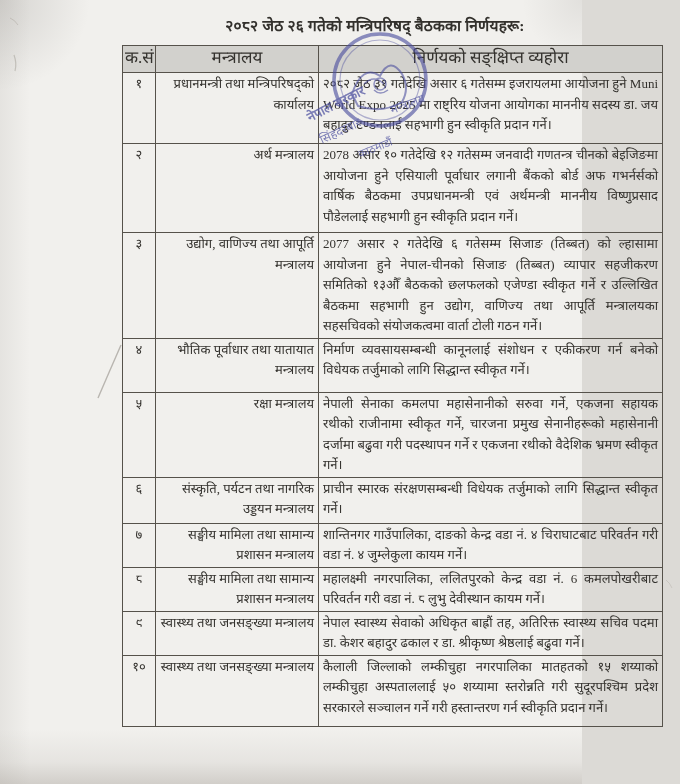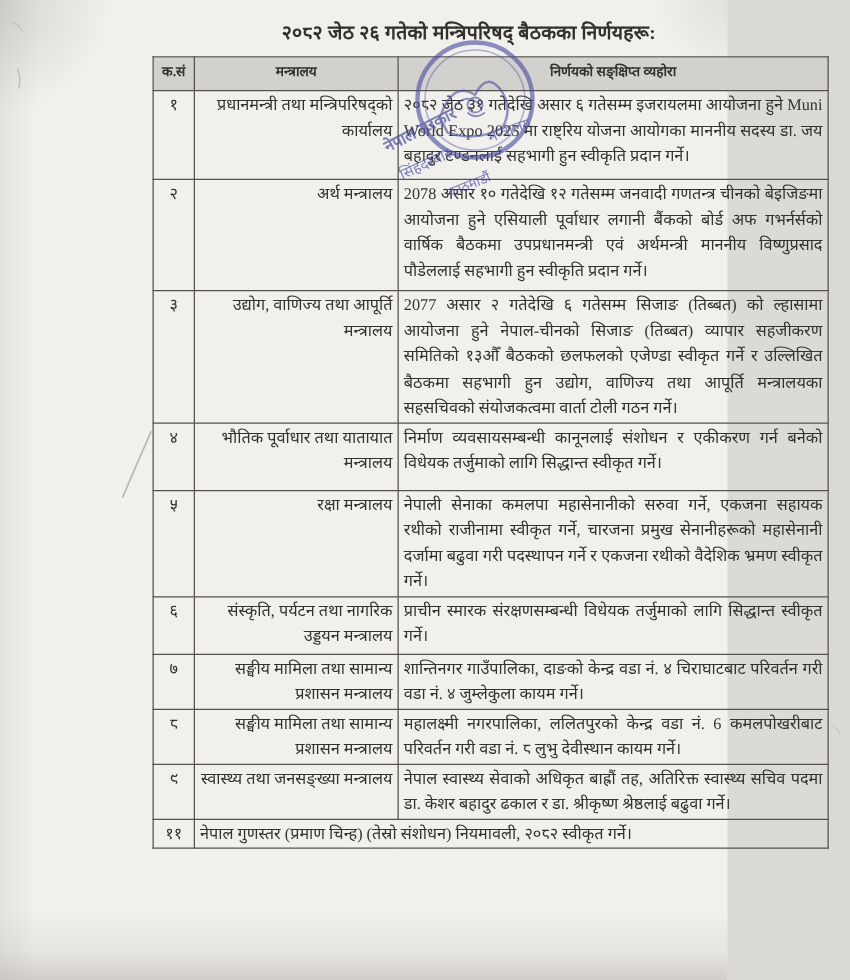--- a/index.html
+++ b/index.html
@@ -32,21 +32,21 @@
   table.decisions col.c-min{width:163px;}
   table.decisions col.c-dec{width:344px;}
   table.decisions th, table.decisions td{
     border:1.4px solid #56524b;
     vertical-align:top;
     padding:1px 4px;
     overflow:hidden;
   }
   table.decisions th{
     background:#d2d1cd;
-    font-size:11px;font-weight:bold;text-align:center;
+    font-size:17px;font-weight:normal;text-align:center;
     height:22px;padding:2px 2px;
   }
   td.sn{text-align:center;padding-top:2px;}
   td.min{text-align:right;padding:2px 3px;}
   td.dec{text-align:justify;padding:1px 7px 1px 6px;}
   td.dec-span{text-align:left;padding:0 6px;}
   
   tr.r1  td{height:68px;}
   tr.r2  td{height:86px;}
   tr.r3  td{height:102px;}
@@ -121,23 +121,24 @@
     <tr class="r8">
       <td class="sn">८</td>
       <td class="min">सङ्घीय मामिला तथा सामान्य प्रशासन मन्त्रालय</td>
       <td class="dec">महालक्ष्मी नगरपालिका, ललितपुरको केन्द्र वडा नं. 6 कमलपोखरीबाट परिवर्तन गरी वडा नं. ८ लुभु देवीस्थान कायम गर्ने।</td>
     </tr>
     <tr class="r9">
       <td class="sn">९</td>
       <td class="min">स्वास्थ्य तथा जनसङ्ख्या मन्त्रालय</td>
       <td class="dec">नेपाल स्वास्थ्य सेवाको अधिकृत बाह्रौं तह, अतिरिक्त स्वास्थ्य सचिव पदमा डा. केशर बहादुर ढकाल र डा. श्रीकृष्ण श्रेष्ठलाई बढुवा गर्ने।</td>
     </tr>
-    <tr class="r11">
-      <td class="sn">११</td>
-      <td class="dec dec-span" colspan="2">नेपाल गुणस्तर (प्रमाण चिन्ह) (तेस्रो संशोधन) नियमावली, २०८२ स्वीकृत गर्ने।</td>
+    <tr class="r10">
+      <td class="sn">१०</td>
+      <td class="min">स्वास्थ्य तथा जनसङ्ख्या मन्त्रालय</td>
+      <td class="dec">कैलाली जिल्लाको लम्कीचुहा नगरपालिका मातहतको १५ शय्याको लम्कीचुहा अस्पताललाई ५० शय्यामा स्तरोन्नति गरी सुदूरपश्चिम प्रदेश सरकारले सञ्चालन गर्ने गरी हस्तान्तरण गर्न स्वीकृति प्रदान गर्ने।</td>
     </tr>
   </tbody>
     </table>
 
   <svg class="stamp" viewBox="0 0 186 150">
     <g stroke="#4c4f9f" fill="none" opacity="0.9">
       <circle cx="84" cy="62" r="46" stroke-width="3.5" opacity="0.85"></circle>
       <circle cx="84" cy="62" r="40" stroke-width="1.2" opacity="0.55"></circle>
 
       <g stroke-width="2" opacity="0.8">

